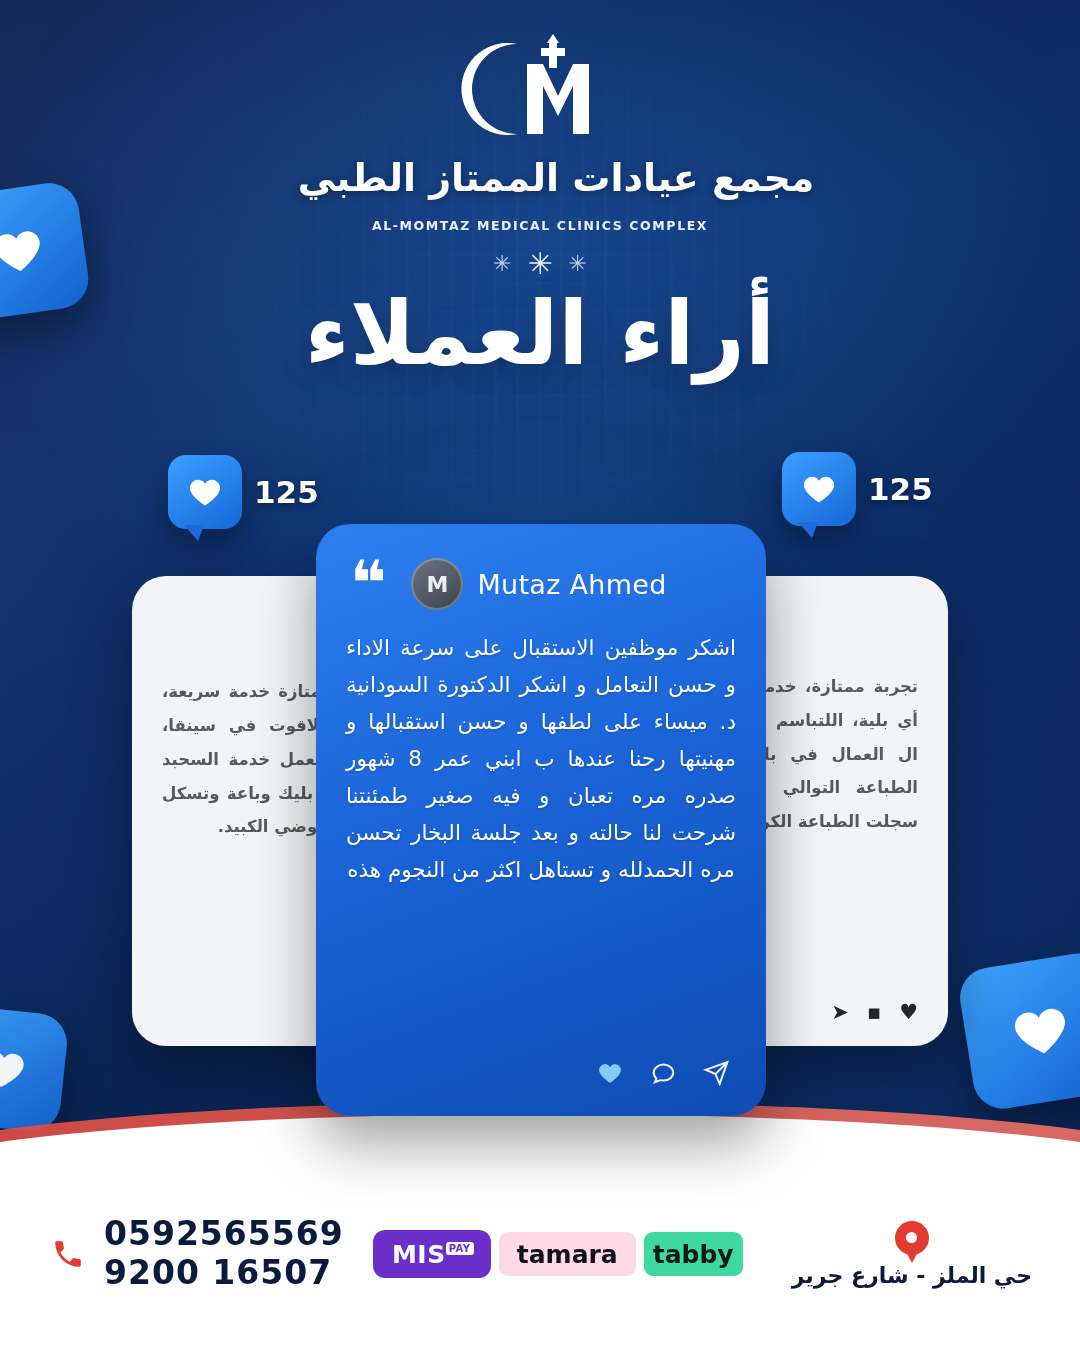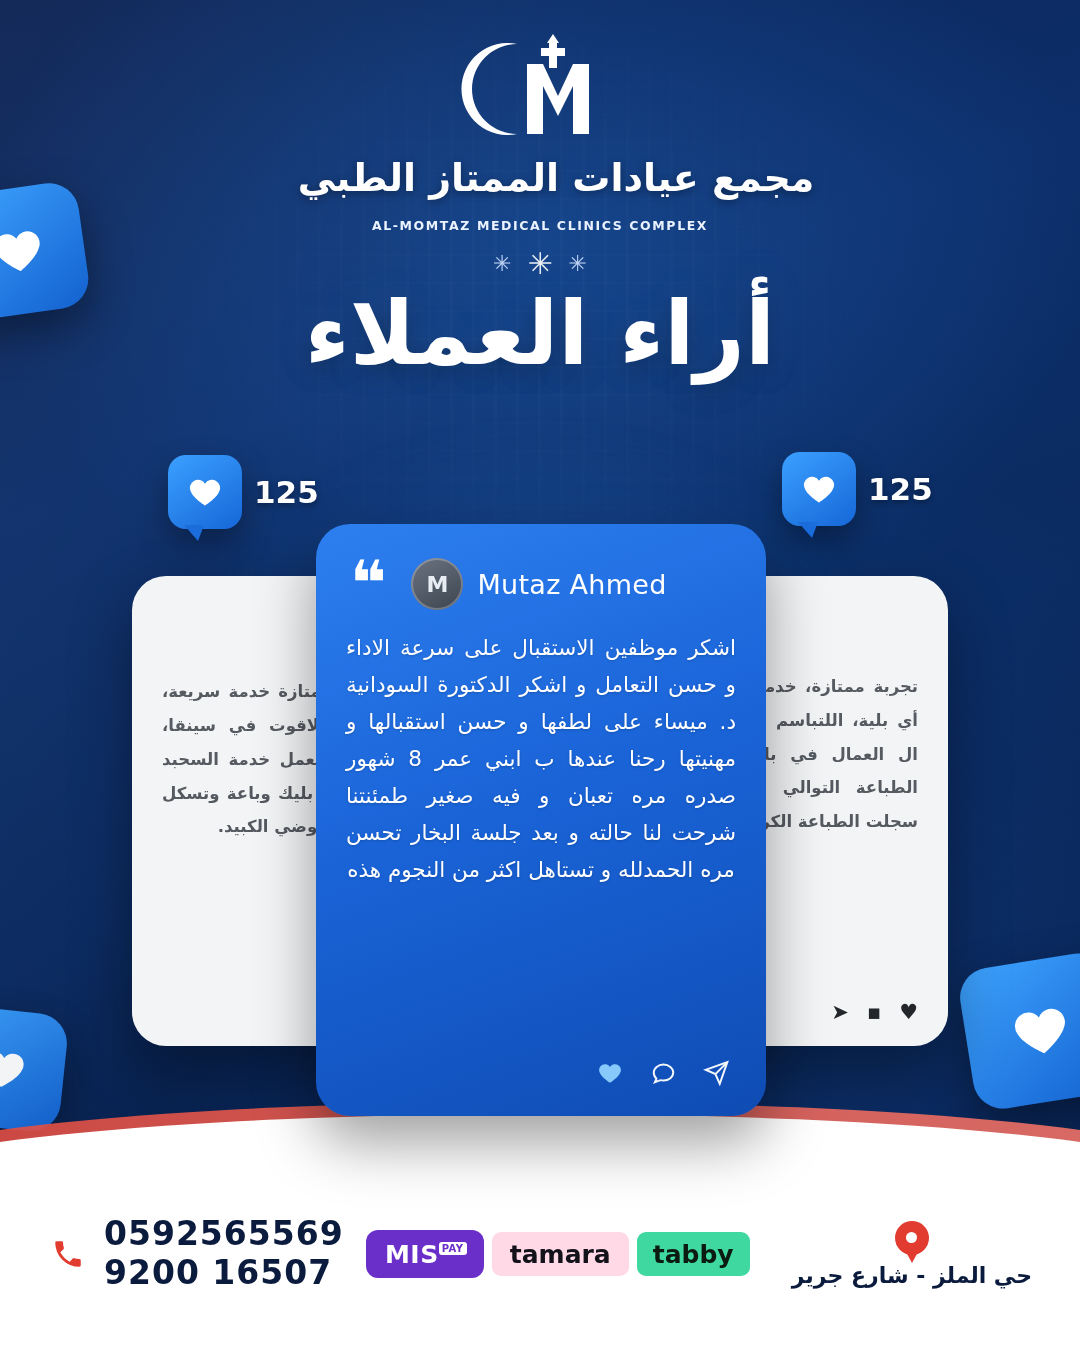--- a/index.html
+++ b/index.html
@@ -277,21 +277,21 @@
   }
   .pay-mis .pay-sup { font-size: 10px; background:#ffffff; color:#6b2fc9; border-radius:3px; padding:1px 3px; margin-right:-2px; margin-bottom:12px;}
   .pay-tamara {
     background: #ffd9e6; color: #13121a;
     height: 44px; padding: 0 18px; border-radius: 9px;
     display: flex; align-items: center;
     font-size: 25px; font-weight: bold;
   }
   .pay-tabby {
     background: #3ed8a0; color: #0b1a12;
-    height: 44px; padding: 0 16px; border-radius: 9px;
+    height: 44px; padding: 0 9px; border-radius: 9px;
     display: flex; align-items: center;
     font-size: 25px; font-weight: bold;
   }
   .address {
     display: flex; flex-direction: column; align-items: center; gap: 8px;
     direction: rtl;
     margin-left: 20px;
   }
   .pin {
     width: 34px; height: 34px; border-radius: 50% 50% 50% 50%;

